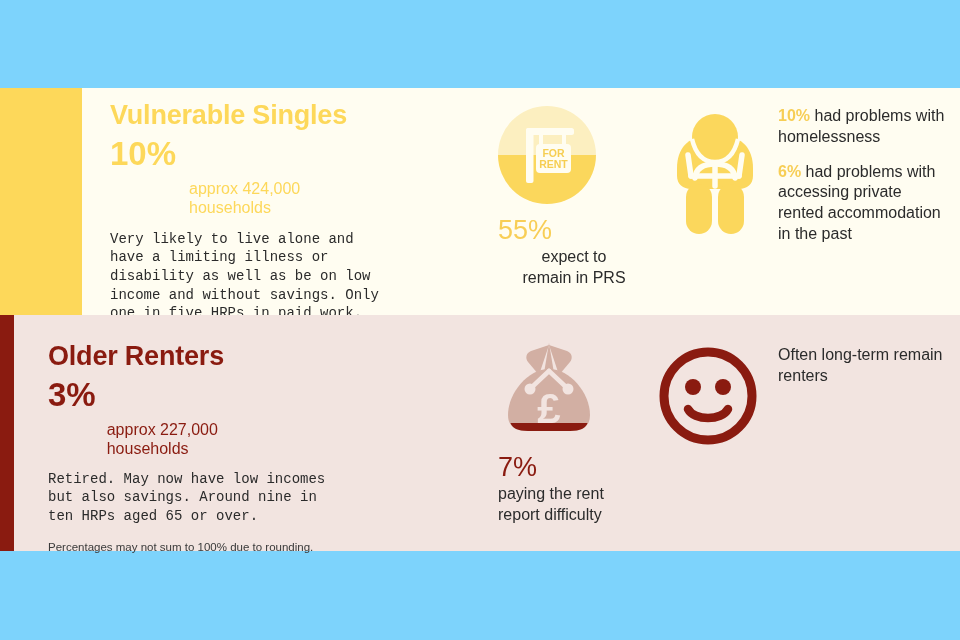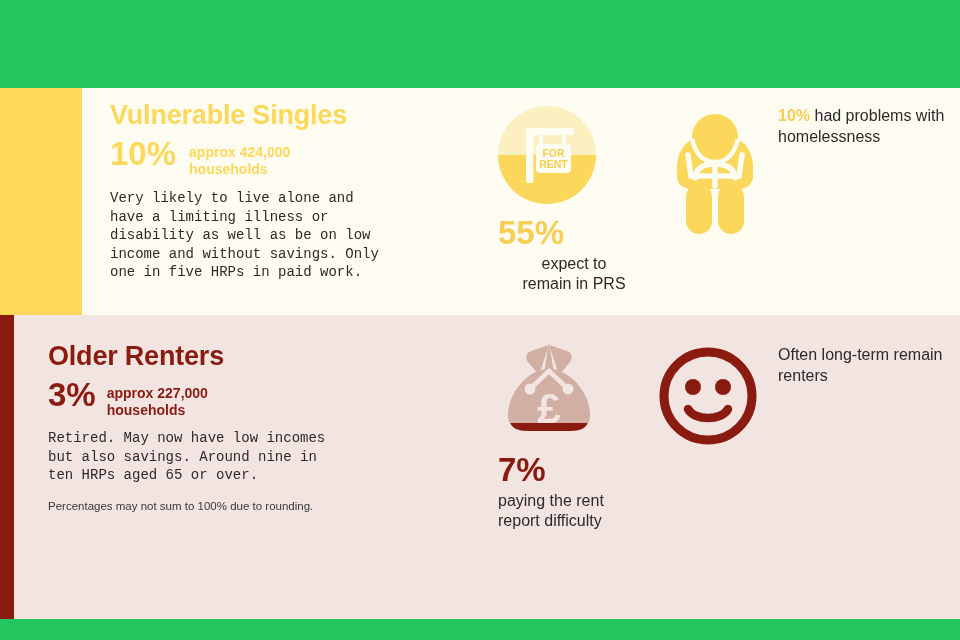--- a/index.html
+++ b/index.html
@@ -3,26 +3,26 @@
 <meta charset="utf-8">
 <title>PRS Household Segments Infographic</title>
 <style>
   * { margin:0; padding:0; box-sizing:border-box; }
   html,body {
     width:960px; height:640px;
     background:#000000;
     font-family:"Liberation Sans", sans-serif;
     overflow:hidden;
   }
-  #stage { position:relative; width:960px; height:640px; background:#22c55e; }
+  #stage { position:relative; width:960px; height:640px; background:#7dd3fc; }
 
   
   .panel { position:absolute; left:0; width:960px; }
   #panel-singles { top:88px;  height:227px; background:#FFFDF1; }
-  #panel-older   { top:315px; height:304px; background:#F2E4E0; }
+  #panel-older   { top:315px; height:236px; background:#F2E4E0; }
 
   .side-bar { position:absolute; top:0; left:0; height:100%; }
   #bar-singles { width:82px;  background:#FDD85A; }
   #bar-older   { width:14px;  background:#8A1B10; }
 
   
   .col-text  { position:absolute; left:110px; width:300px; }
   .col-icon1 { position:absolute; left:480px; width:170px; }
   .col-icon2 { position:absolute; left:655px; width:130px; }
   .col-bul   { position:absolute; left:778px; width:172px; }
@@ -30,30 +30,30 @@
   
   .seg-title { font-size:27px; font-weight:bold; letter-spacing:-0.2px; }
   #title-singles { color:#FDD85A; }
   #title-older   { color:#8A1B10; }
 
   
   .pct-row { display:flex; align-items:flex-start; }
   .pct-big { font-size:33px; font-weight:bold; line-height:0.95; }
   .pct-big.gold { color:#FDD85A; }
   .pct-big.red  { color:#8A1B10; }
-  .hh { font-size:14px; font-weight:bold; line-height:1.18; padding-top:6px; }
+  .hh { font-size:16px; font-weight:normal; line-height:1.18; padding-top:6px;margin-top:36px; }
   .hh.gold { color:#FDD85A; }
   .hh.red  { color:#8A1B10; }
 
   
   .body-copy { font-size:14px; line-height:1.33; color:#2B2B2B;font-family:Liberation Mono, monospace; }
   .footnote  { font-size:11.5px; color:#3A3A3A; }
 
   
-  .stat-num { font-size:33px; font-weight:bold; line-height:1.05; }
+  .stat-num { font-size:27px; font-weight:normal; line-height:1.05; }
   .stat-num.gold { color:#F8CE56; }
   .stat-num.red  { color:#8A1B10; }
   .stat-cap { font-size:16px; line-height:1.28; color:#2B2B2B; }
 
   
   .bul { font-size:16px; line-height:1.3; color:#2B2B2B; }
   .bul b { font-weight:bold; }
   .bul .k-gold { color:#F7CE55; }
   .bul .k-red  { color:#8A1B10; }
 
@@ -141,20 +141,21 @@
             <path d="M60 58 L60 80"></path>
           </g>
 
           <path d="M37 33 C41 50 49 56 60 56 C71 56 79 50 83 33" fill="none" stroke="#FFFDF1" stroke-width="4.5"></path>
         </svg>
       </div>
     </div>
 
     <div class="col-bul" style="top:18px;">
       <p class="bul"><b class="k-gold">10%</b><span> had problems with homelessness</span></p>
+      <p class="bul" style="margin-top:14px;"><b class="k-gold">6%</b><span> had problems with accessing private rented accommodation in the past</span></p>
     </div>
   </section>
 
   <section class="panel" id="panel-older">
     <div class="side-bar" id="bar-older"></div>
 
     <div style="position:absolute; left:48px; top:26px; width:330px;">
       <h2 class="seg-title" id="title-older">Older Renters</h2>
 
       <div class="pct-row" style="margin-top:7px;">

